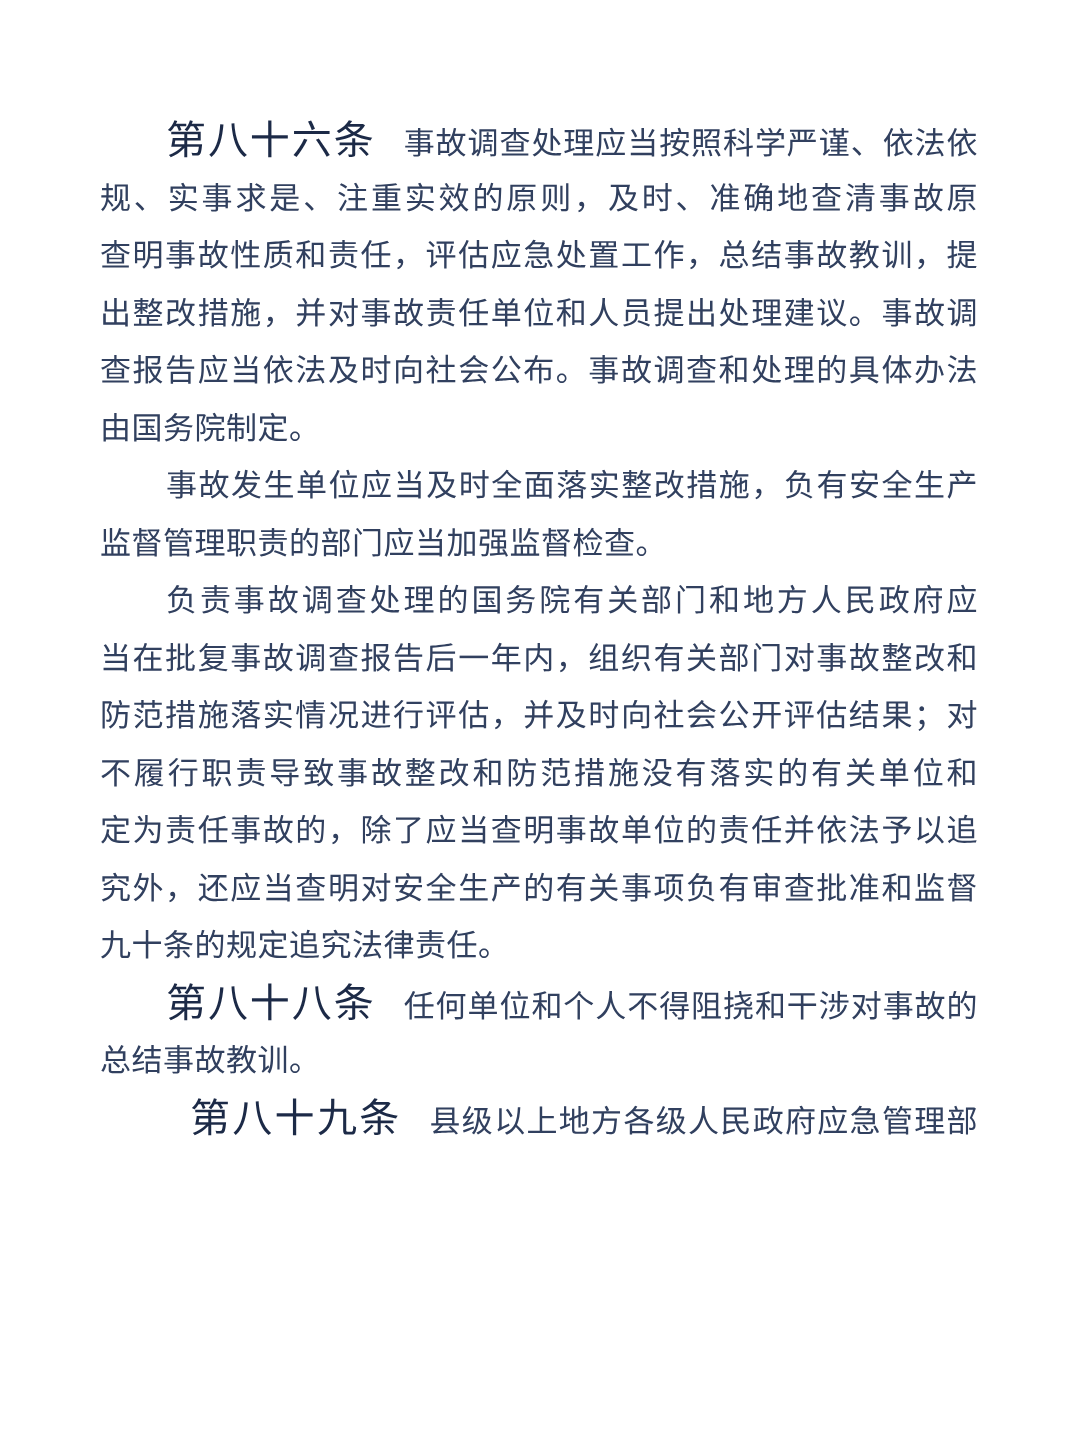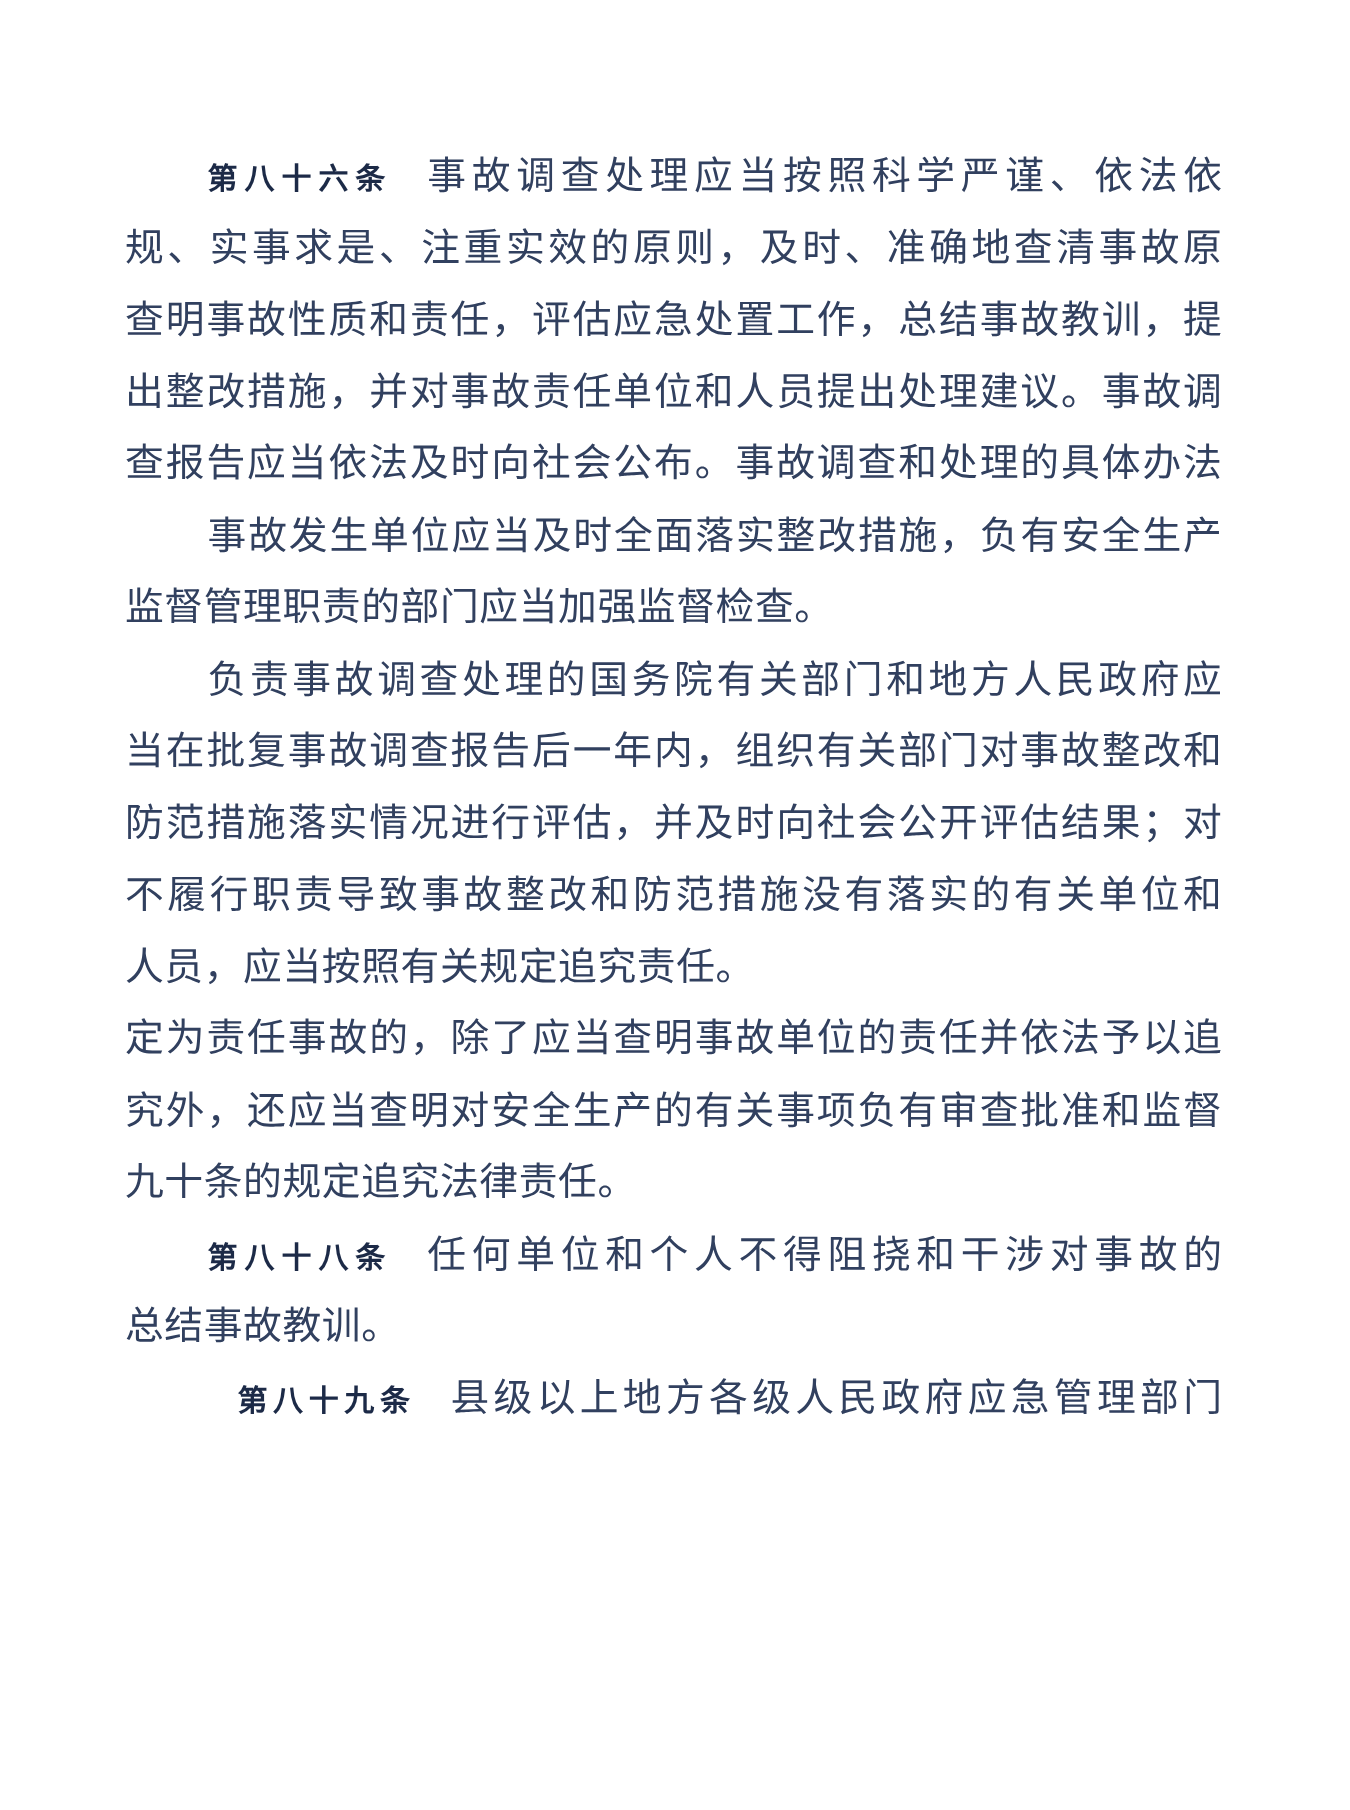--- a/index.html
+++ b/index.html
@@ -26,49 +26,49 @@
     font-size: 31px;
     color: #31405f;
     text-align: justify;
     overflow: hidden;
     letter-spacing: 0.5px;
   }
   .line.fill { text-align-last: justify; }
   .line.indent { padding-left: 66px; }
   .artnum {
     font-family: "Liberation Sans", "DejaVu Sans", sans-serif;
-    font-weight: 700;
-    font-size: 24px;
+    font-weight: 400;
+    font-size: 40px;
     color: #1c2a47;
     margin-right: 28px;
     letter-spacing: 1.5px;
   }
 </style>
 </head>
 <body>
 
 <div class="page">
   <div id="doc-content" style="color: rgb(49, 64, 95);">
       <div class="paragraph">
         <div class="line indent fill"><span class="artnum" style="color: rgb(28, 42, 71);">第八十六条</span>事故调查处理应当按照科学严谨、依法依</div>
         <div class="line fill">规、实事求是、注重实效的原则，及时、准确地查清事故原因，</div>
         <div class="line fill">查明事故性质和责任，评估应急处置工作，总结事故教训，提</div>
         <div class="line fill">出整改措施，并对事故责任单位和人员提出处理建议。事故调</div>
         <div class="line fill">查报告应当依法及时向社会公布。事故调查和处理的具体办法</div>
+        <div class="line">由国务院制定。</div>
       </div>
       <div class="paragraph">
         <div class="line indent fill">事故发生单位应当及时全面落实整改措施，负有安全生产</div>
         <div class="line">监督管理职责的部门应当加强监督检查。</div>
       </div>
       <div class="paragraph">
         <div class="line indent fill">负责事故调查处理的国务院有关部门和地方人民政府应</div>
         <div class="line fill">当在批复事故调查报告后一年内，组织有关部门对事故整改和</div>
         <div class="line fill">防范措施落实情况进行评估，并及时向社会公开评估结果；对</div>
         <div class="line fill">不履行职责导致事故整改和防范措施没有落实的有关单位和</div>
-        <div class="line">人员，应当按照有关规定追究责任。</div>
       </div>
       <div class="paragraph">
         <div class="line fill">定为责任事故的，除了应当查明事故单位的责任并依法予以追</div>
         <div class="line fill">究外，还应当查明对安全生产的有关事项负有审查批准和监督</div>
         <div class="line">九十条的规定追究法律责任。</div>
       </div>
       <div class="paragraph">
         <div class="line indent fill"><span class="artnum" style="color: rgb(28, 42, 71);">第八十八条</span>任何单位和个人不得阻挠和干涉对事故的</div>
         <div class="line">总结事故教训。</div>
       </div>

